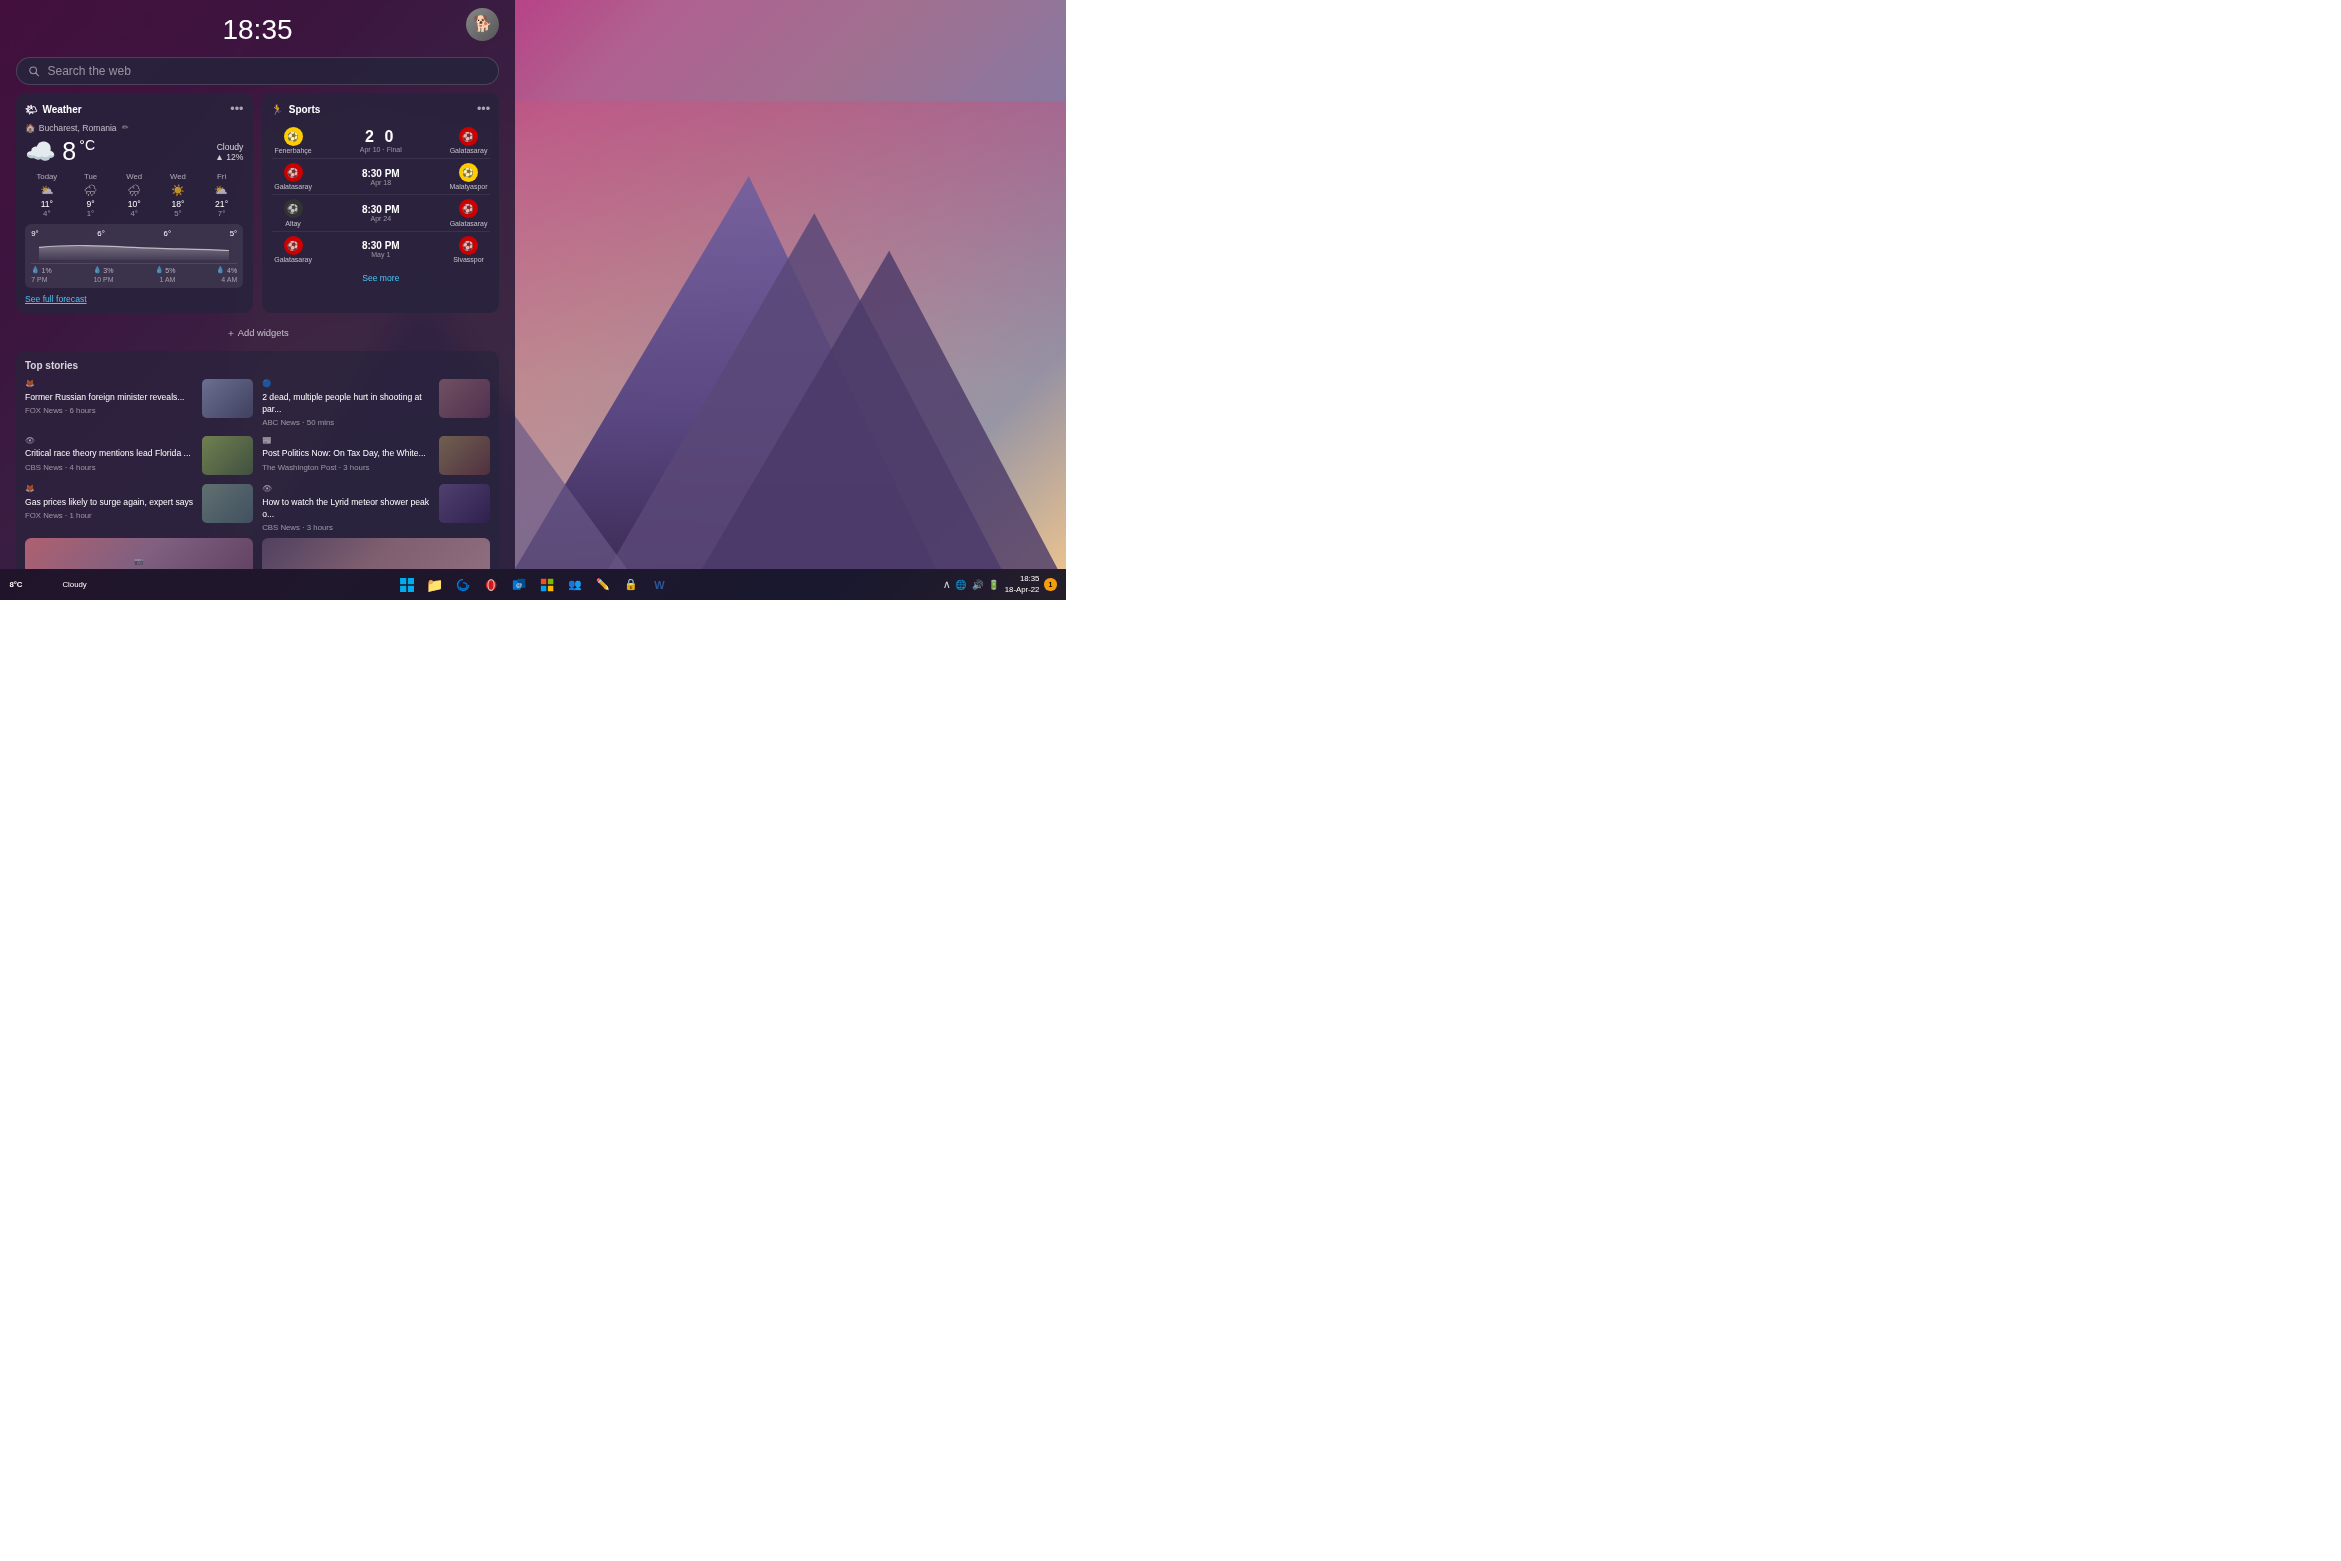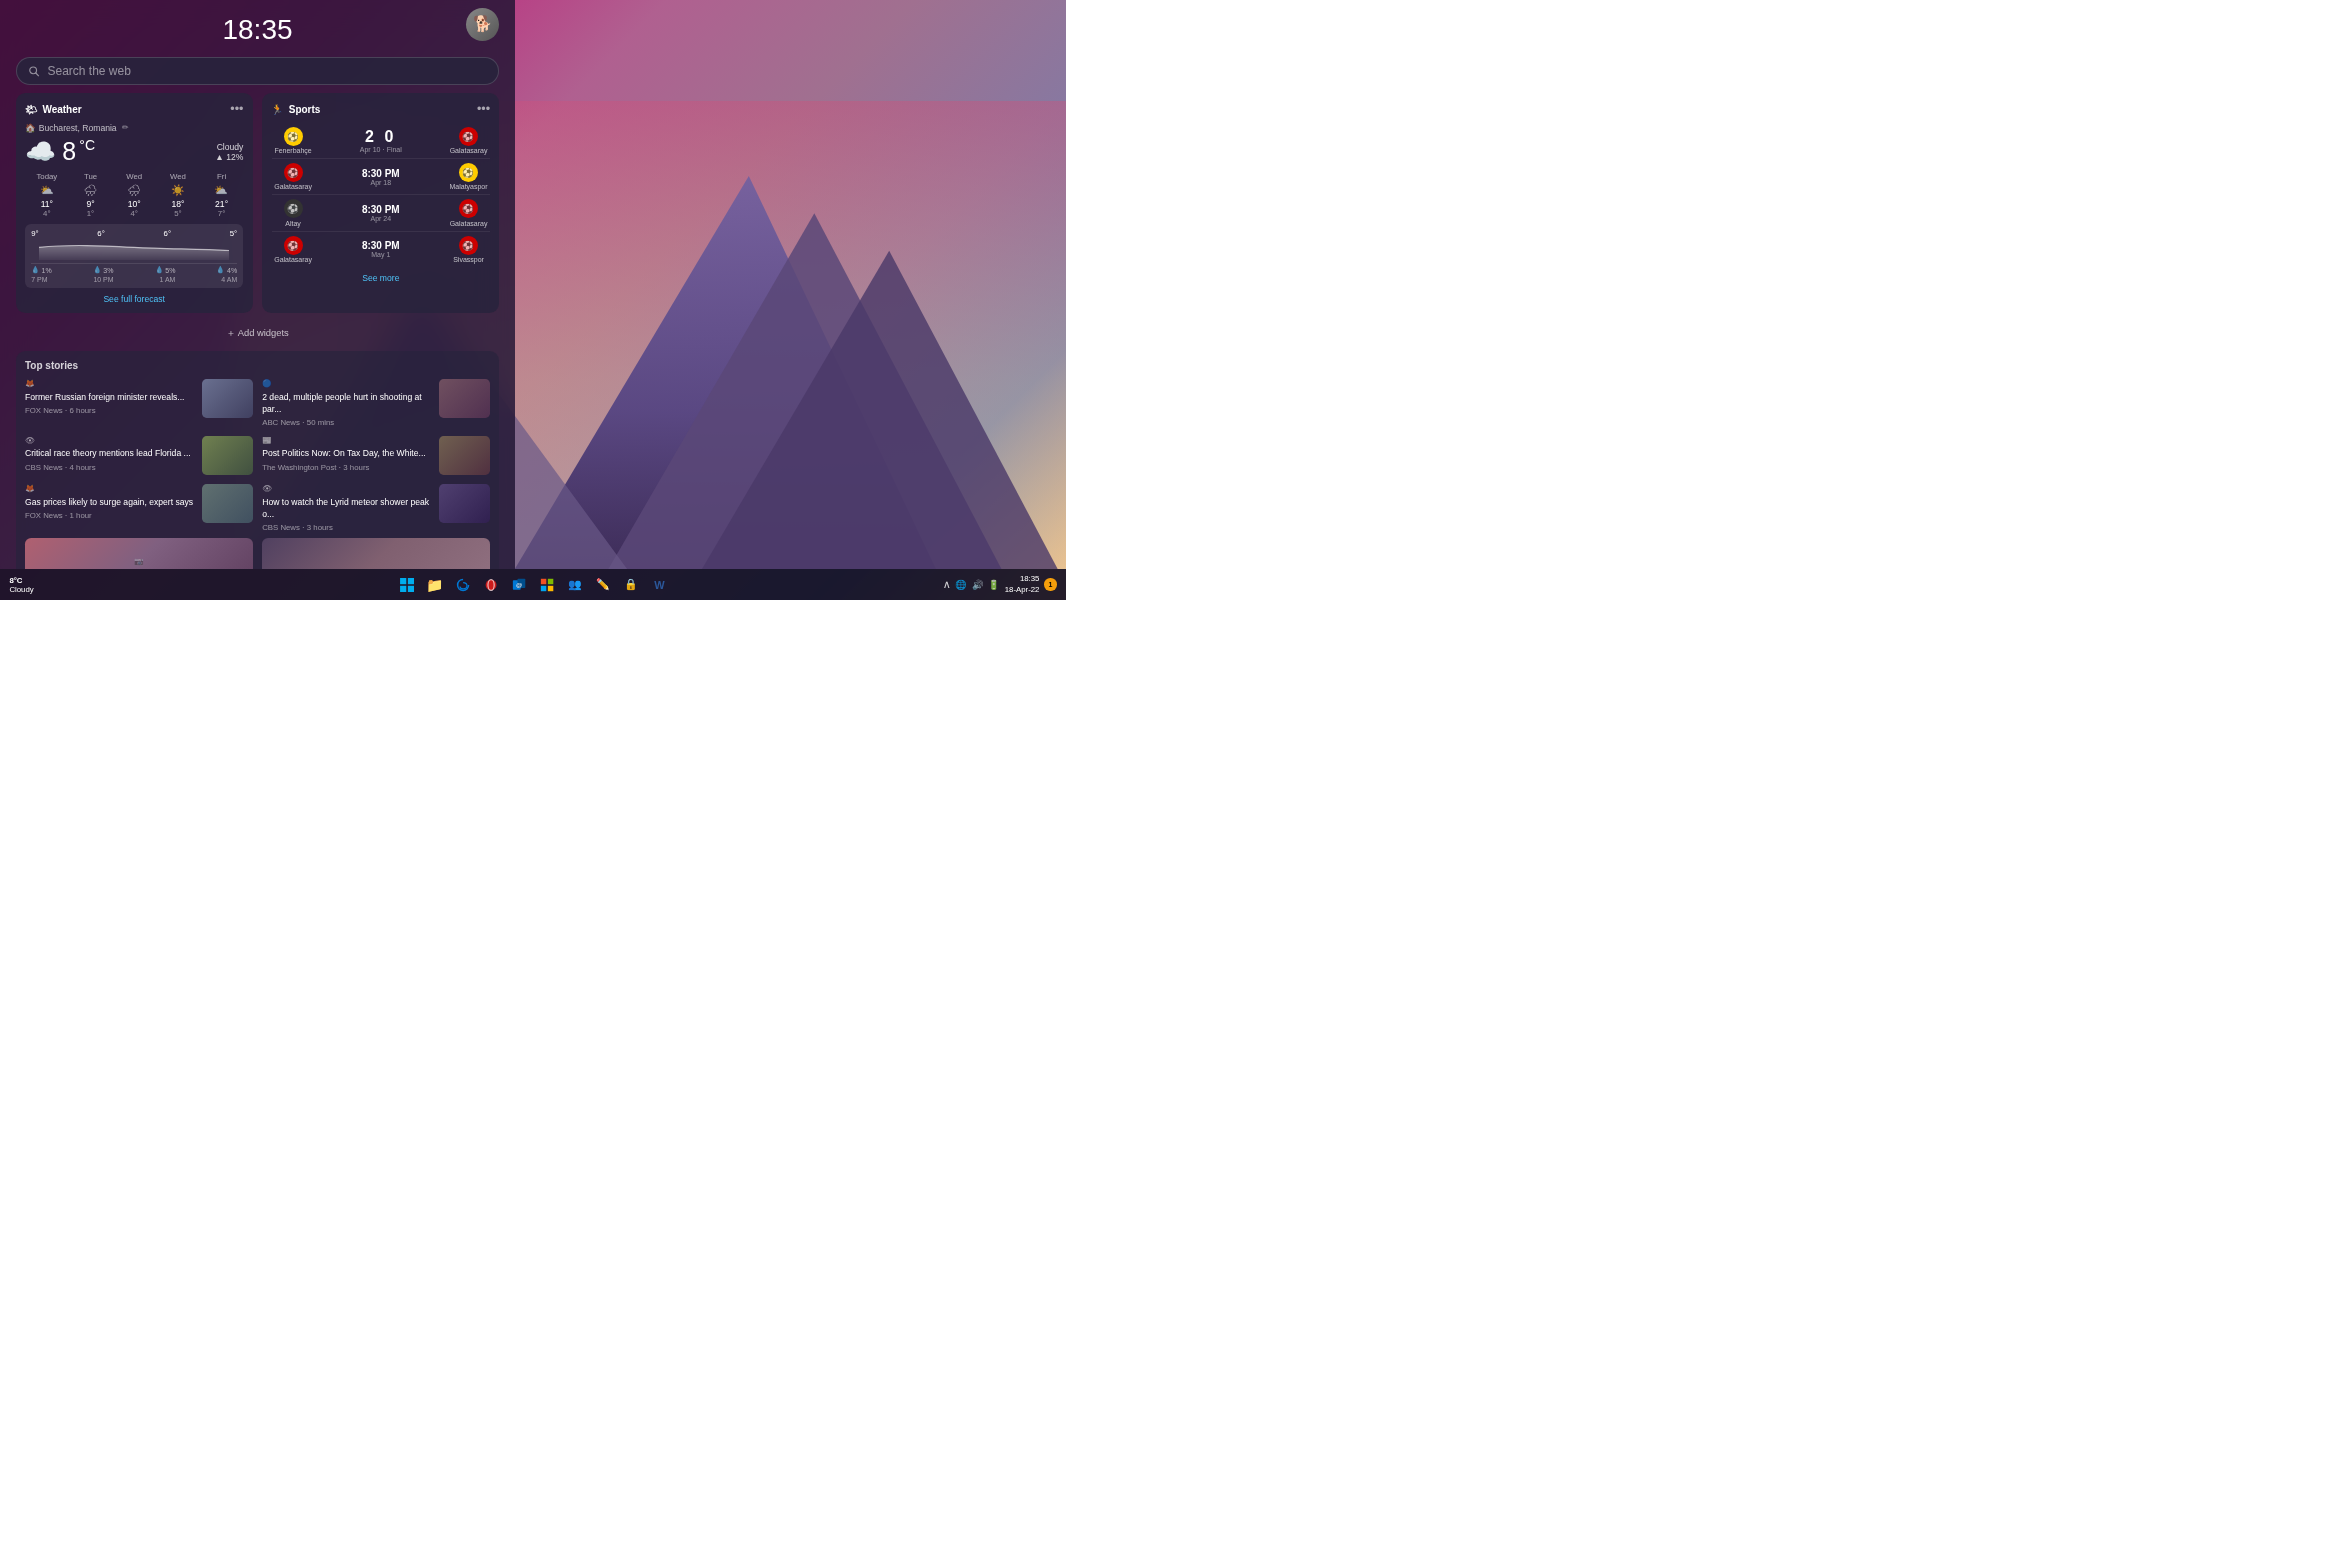--- a/index.html
+++ b/index.html
@@ -186,25 +186,25 @@
     }
     .precip-item { display: flex; align-items: center; gap: 1.6px; }
     .hourly-times {
       display: flex;
       justify-content: space-between;
       font-size: 7px;
       color: rgba(255,255,255,0.5);
       margin-top: 1.6px;
     }
     #see-forecast {
-      text-align: center;
       color: #4fc3f7;
       font-size: 8.6px;
       margin-top: 6.2px;
       cursor: pointer;
+      text-decoration: underline;
     }
     
     #sports-widget { min-width: 0; }
     .sports-match {
       display: flex;
       align-items: center;
       justify-content: space-between;
       padding: 3.9px 0;
       border-bottom: 0.8px solid rgba(255,255,255,0.07);
     }
@@ -325,24 +325,25 @@
       gap: 3.1px;
     }
     .taskbar-left {
       display: flex;
       align-items: center;
       gap: 4.7px;
       margin-right: auto;
     }
     .weather-taskbar {
       display: flex;
-      flex-direction: column;
+      flex-direction: row;
       font-size: 7.8px;
       color: white;
       margin-right: 6.2px;
+      gap: 40px;
     }
     .taskbar-center {
       position: absolute;
       left: 50%;
       transform: translateX(-50%);
       display: flex;
       align-items: center;
       gap: 3.1px;
     }
     .taskbar-icon {

